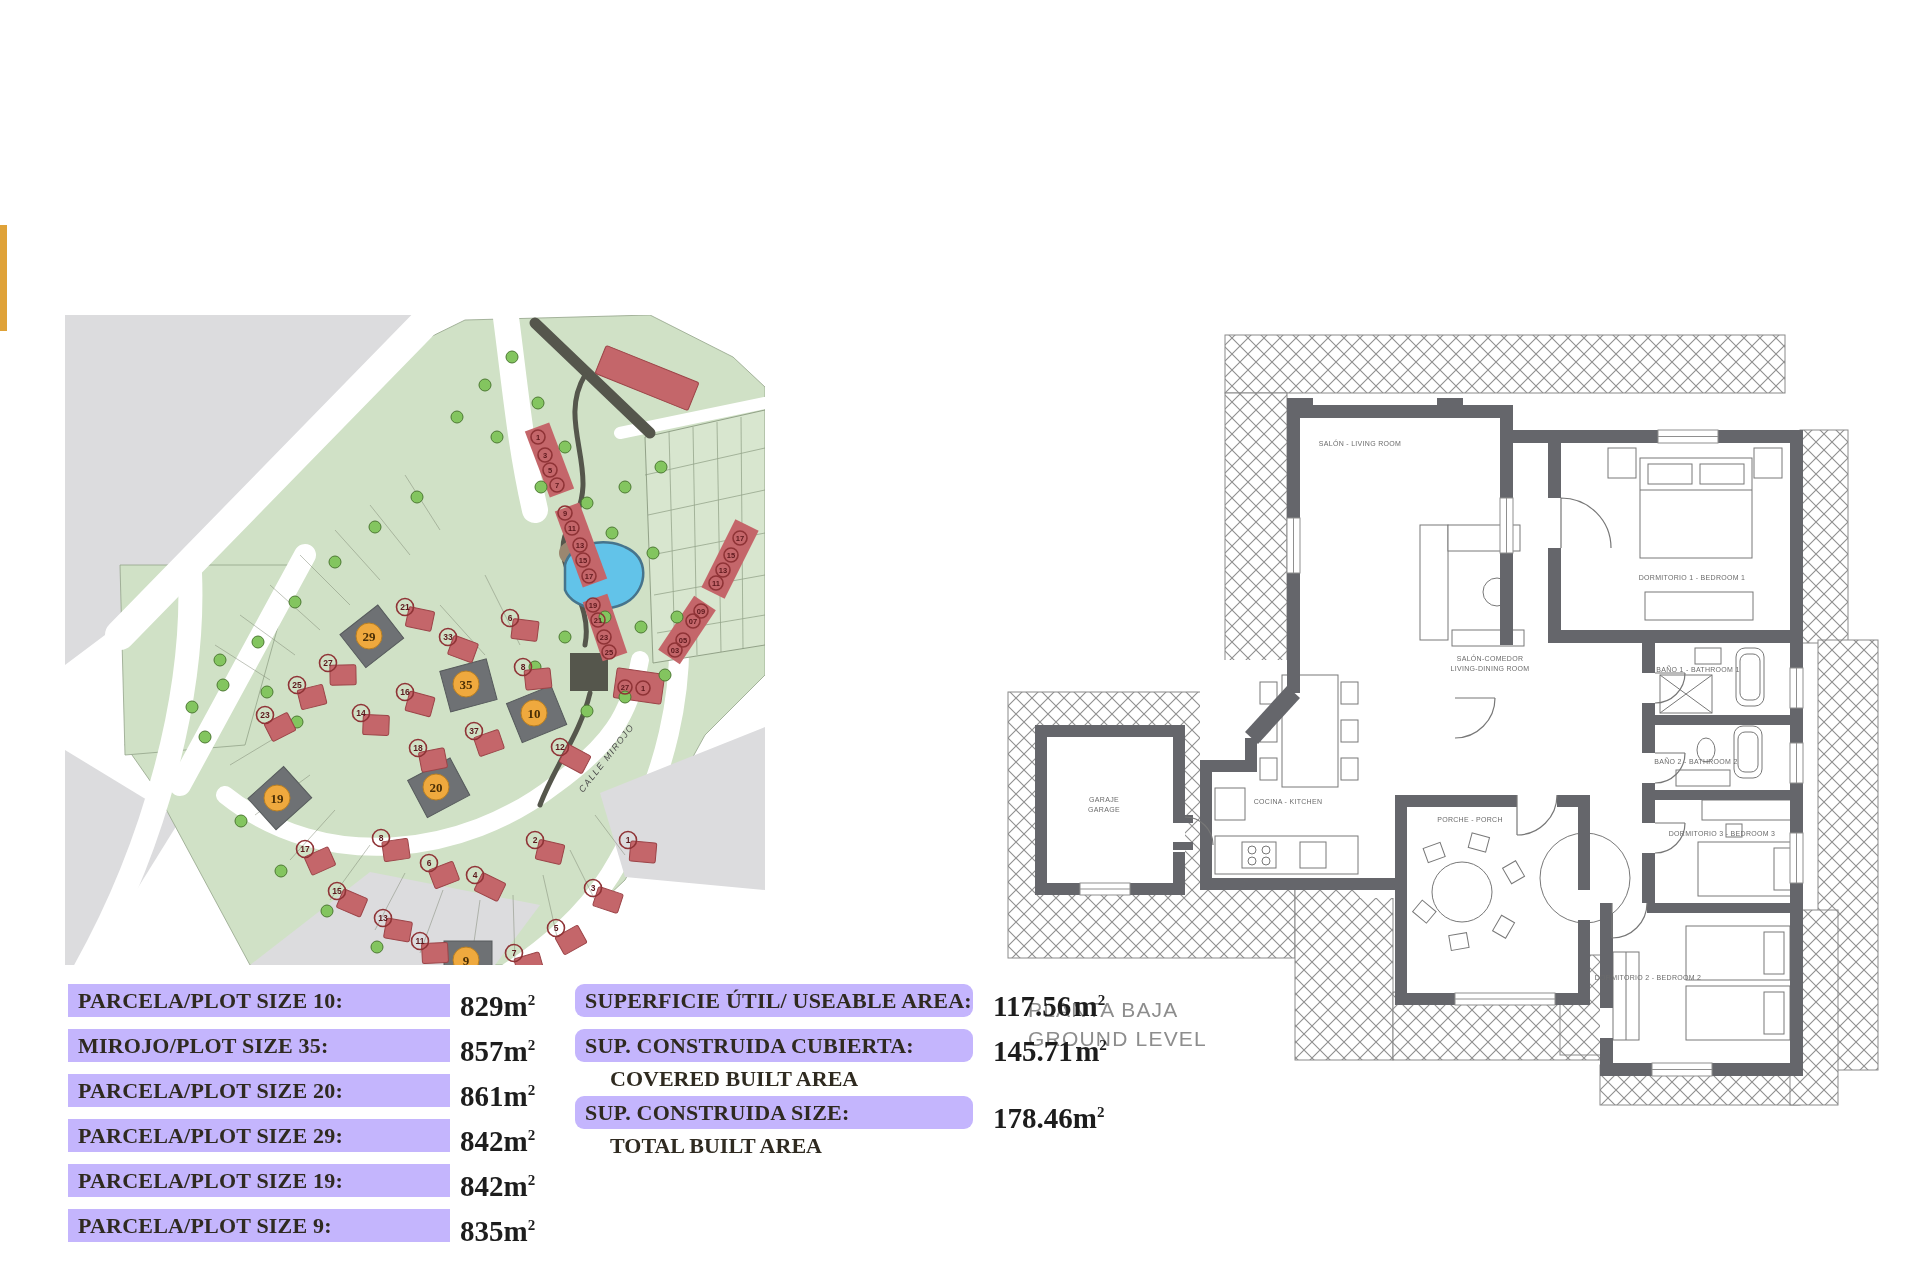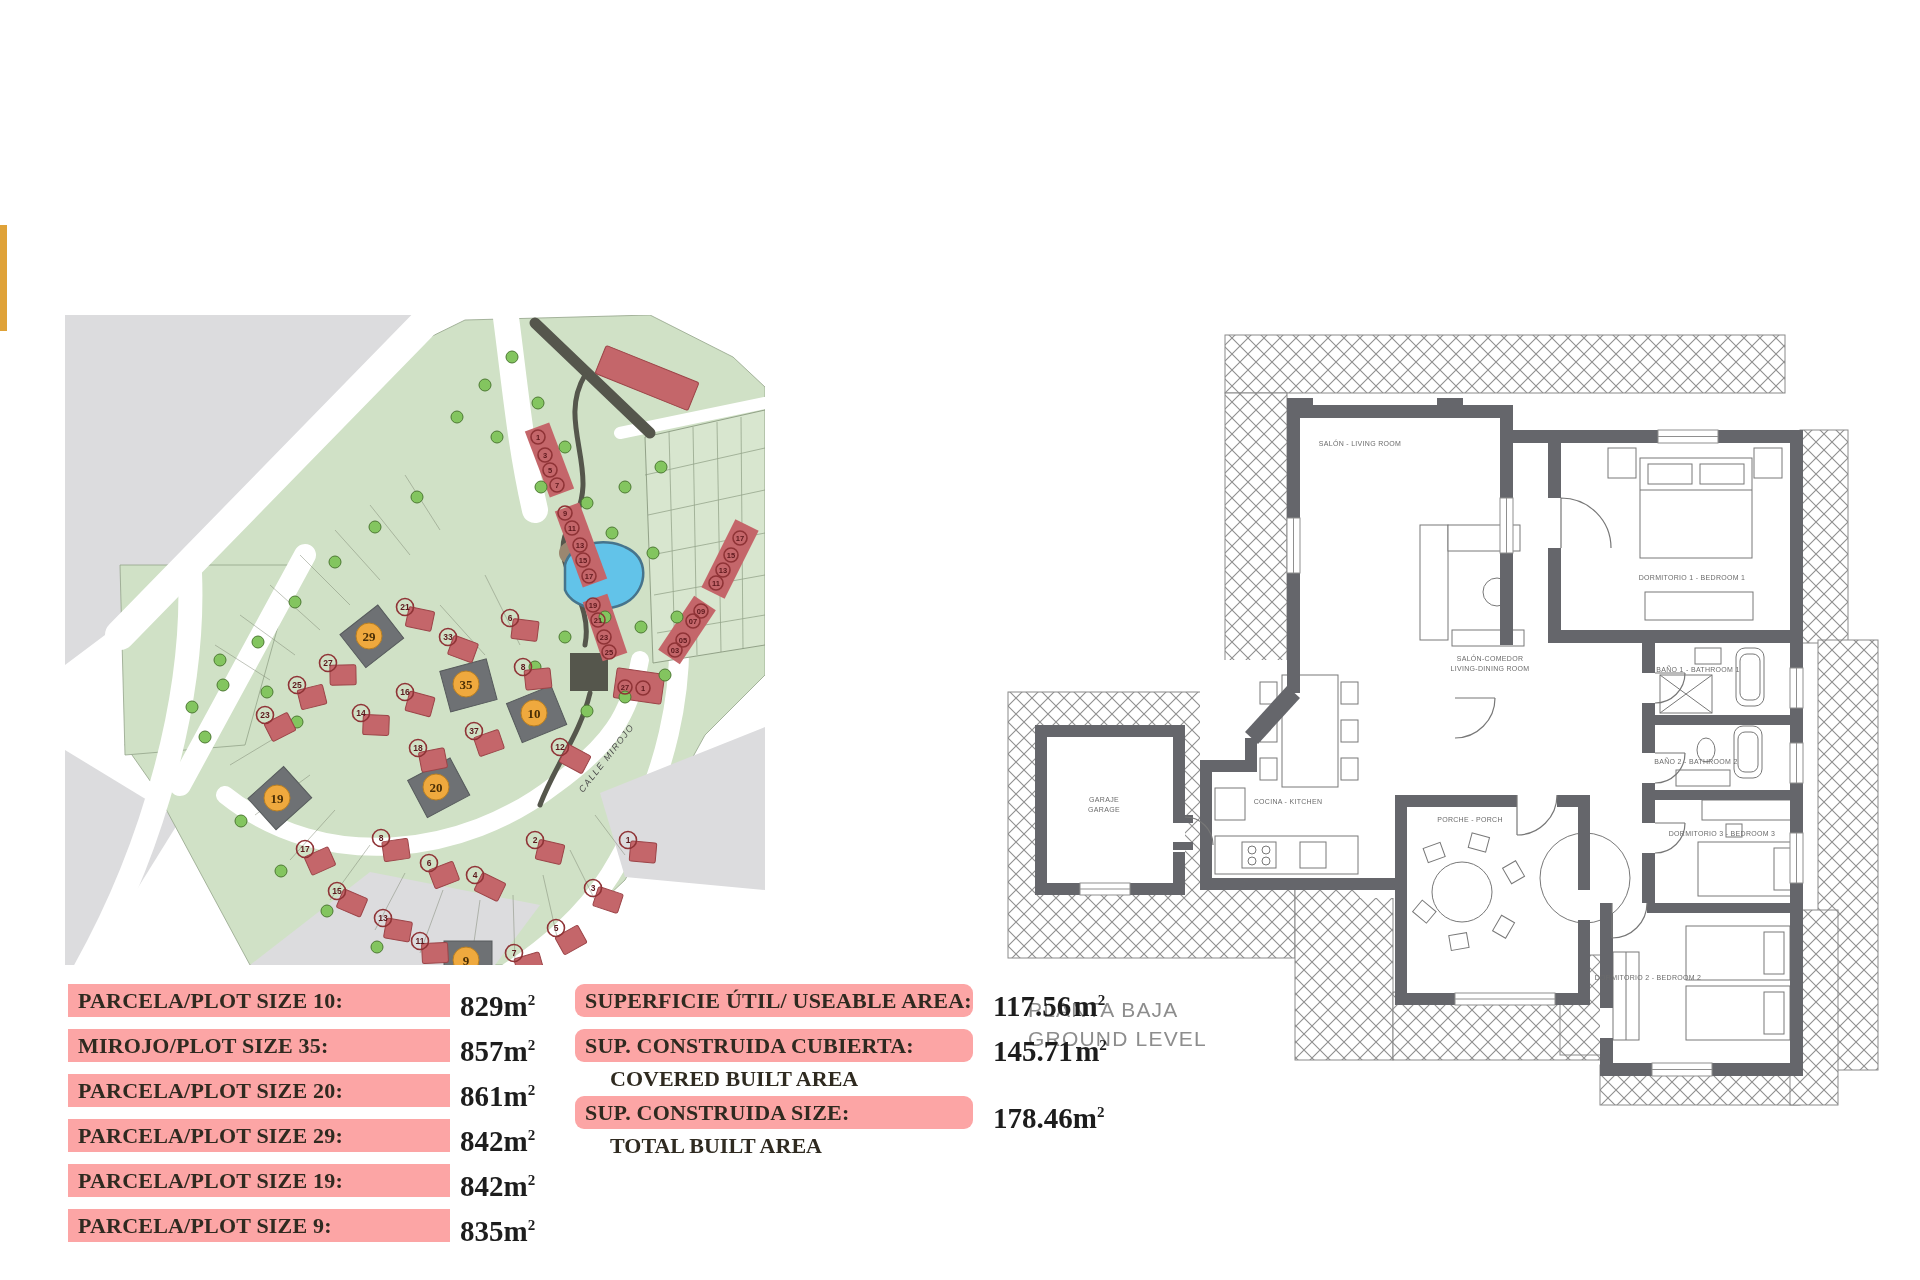--- a/index.html
+++ b/index.html
@@ -2,21 +2,21 @@
 <html><head>
 <meta charset="utf-8">
 <style>
   html,body{margin:0;padding:0;background:#ffffff;}
   .page{position:relative;width:1920px;height:1280px;background:#ffffff;overflow:hidden;
         font-family:"Liberation Sans",sans-serif;}
   .gold-strip{position:absolute;left:0;top:225px;width:7px;height:106px;background:#dfa238;}
   svg text{user-select:none;}
   
   .tbl-row{position:absolute;height:33px;}
-  .bar{position:absolute;left:0;top:0;height:33px;background:#fca5a5;
+  .bar{position:absolute;left:0;top:0;height:33px;background:#c4b5fd;
        font-family:"Liberation Serif",serif;font-weight:bold;font-size:22px;color:#2f2a20;
        line-height:33px;padding-left:10px;box-sizing:border-box;letter-spacing:.2px;white-space:nowrap;}
   .bar-l{width:382px;}
   .bar-r{width:398px;border-radius:9px;}
   .val{position:absolute;top:0;height:33px;line-height:33px;
        font-family:"Liberation Serif",serif;font-weight:bold;font-size:29px;color:#1d1d1d;white-space:nowrap;}
   .val sup{font-size:15px;}
   .subtxt{position:absolute;font-family:"Liberation Serif",serif;font-weight:bold;font-size:22px;
           color:#2f2a20;white-space:nowrap;margin-left:32px;}
   .plan-title{position:absolute;left:1028px;top:995px;color:#8d8d8d;font-size:21px;

